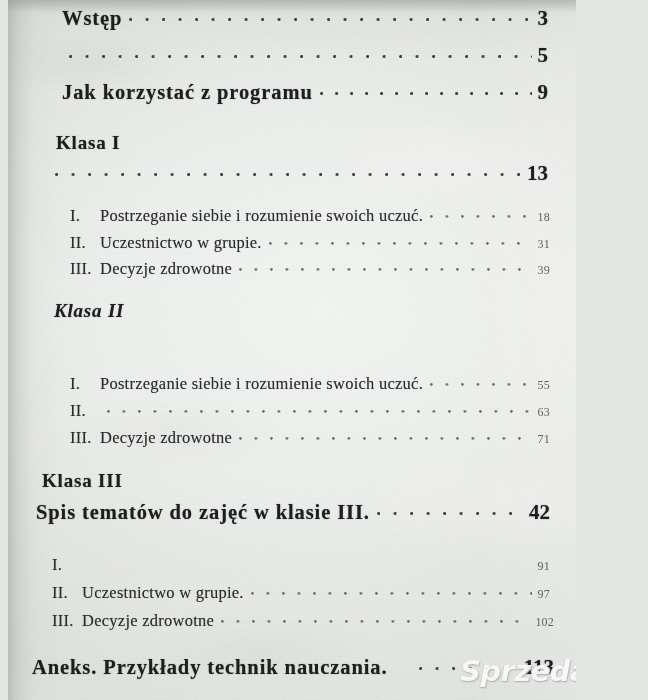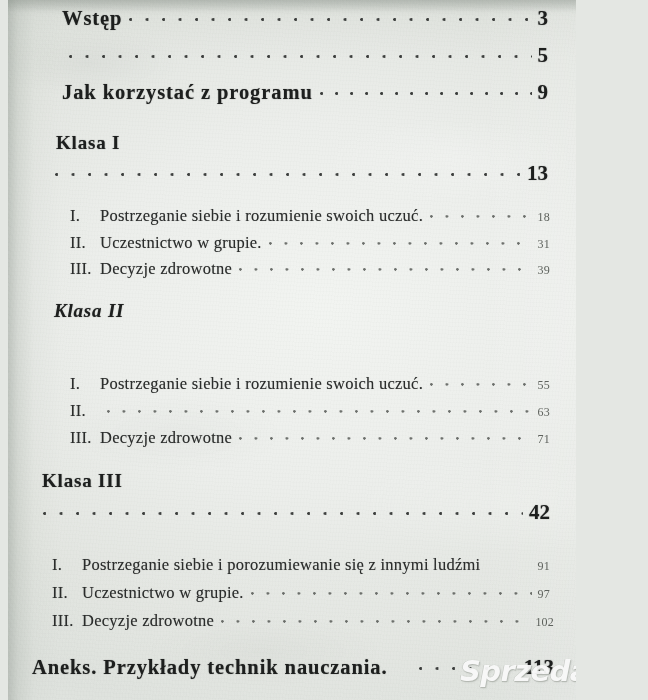--- a/index.html
+++ b/index.html
@@ -301,27 +301,27 @@
     <div class="row sub" style="left:62px; right:26px; top:426px;">
       <span class="roman">III.</span>
       <span class="label">Decyzje zdrowotne</span>
       <span class="leader sub"></span>
       <span class="pageno">71</span>
     </div>
 
     <div class="klasa" style="position:absolute; left:34px; top:470px;">Klasa III</div>
 
     <div class="row major" style="left:28px; right:26px; top:498px;">
+      <span class="label">Spis tematów do zajęć w klasie III.</span>
       <span class="leader"></span>
       <span class="pageno">42</span>
     </div>
 
     <div class="row sub nodots" style="left:44px; right:26px; top:553px;">
       <span class="roman">I.</span>
-      <span class="label">Postrzeganie siebie i porozumiewanie się z innymi ludźmi</span>
       <span class="leader sub"></span>
       <span class="pageno">91</span>
     </div>
 
     <div class="row sub" style="left:44px; right:26px; top:581px;">
       <span class="roman">II.</span>
       <span class="label">Uczestnictwo w grupie.</span>
       <span class="leader sub"></span>
       <span class="pageno">97</span>
     </div>

